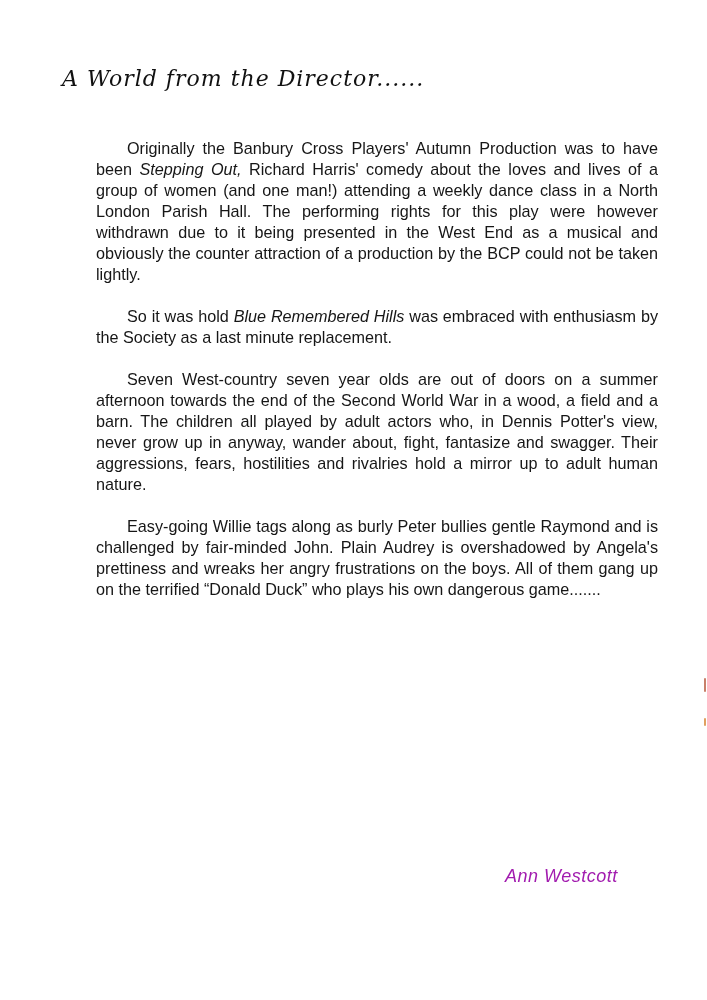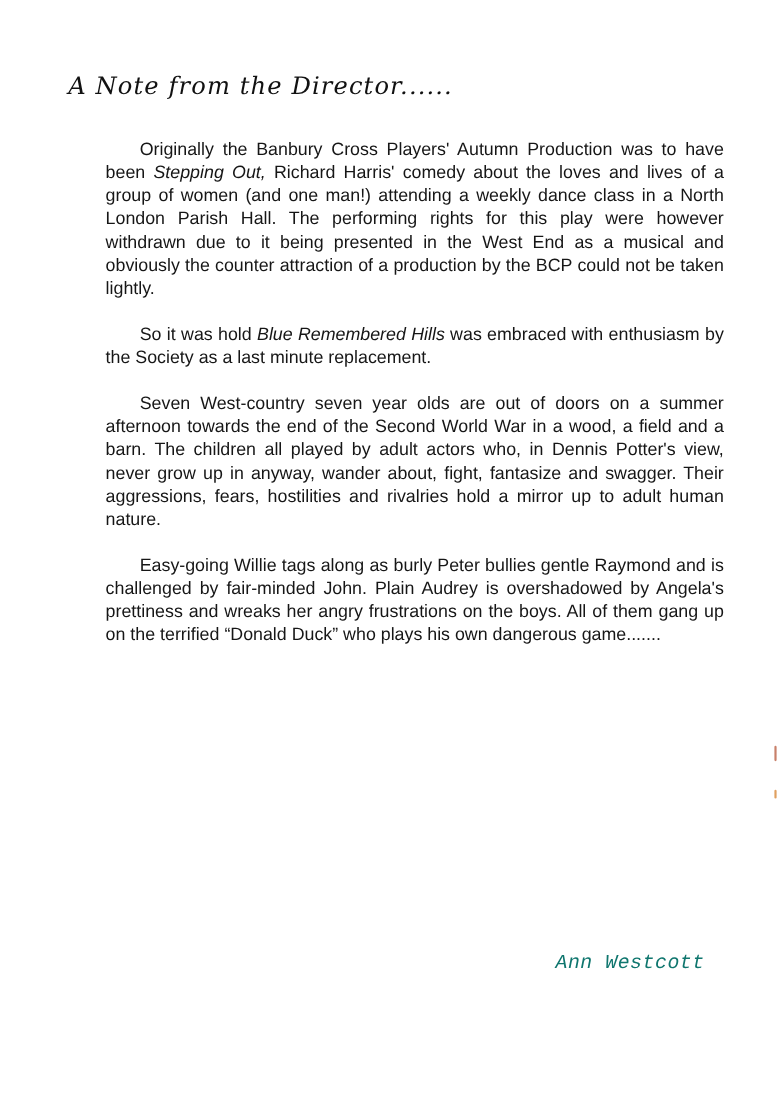--- a/index.html
+++ b/index.html
@@ -21,56 +21,56 @@
       font-family: "DejaVu Serif", serif;
       font-style: italic;
       font-size: 22px;
       letter-spacing: 1px;
       color: #111;
       white-space: nowrap;
     }
     .body-text {
       position: absolute;
       left: 96px;
-      top: 126px;
+      top: 138px;
       width: 562px;
       font-family: "Liberation Sans", sans-serif;
       font-size: 16.2px;
       line-height: 21px;
     }
     .para {
       margin: 0 0 21px 0;
       text-align: justify;
       text-indent: 31px;
     }
     .para em {
       font-style: italic;
     }
     .signature {
       position: absolute;
       left: 505px;
       top: 866px;
-      font-family: Liberation Mono, monospace;
+      font-family: Liberation Sans, sans-serif;
       font-style: italic;
       font-size: 18px;
       letter-spacing: 0.5px;
-      color: #0f766e;
+      color: #a21caf;
       white-space: nowrap;
     }
     .edge-mark {
       position: absolute;
       right: 1px;
       width: 2px;
       border-radius: 1px;
     }
   </style>
 </head>
 <body>
 
-<div class="page-title">A Note from the Director......</div>
+<div class="page-title">A World from the Director......</div>
 
 <div class="body-text">
   <p class="para"><span>Originally the Banbury Cross Players' Autumn Production was to have been </span><em>Stepping Out,</em><span> Richard Harris' comedy about the loves and lives of a group of women (and one man!) attending a weekly dance class in a North London Parish Hall. The performing rights for this play were however withdrawn due to it being presented in the West End as a musical and obviously the counter attraction of a production by the BCP could not be taken lightly.</span></p>
 
 
   <p class="para"><span>So it was hold </span><em>Blue Remembered Hills</em><span> was embraced with enthusiasm by the Society as a last minute replacement.</span></p>
 
 
   <p class="para"><span>Seven West-country seven year olds are out of doors on a summer afternoon towards the end of the Second World War in a wood, a field and a barn.  The children all played by adult actors who, in Dennis Potter's view, never grow up in anyway, wander about, fight, fantasize and swagger.  Their aggressions, fears, hostilities and rivalries hold a mirror up to adult human nature.</span></p>
 

